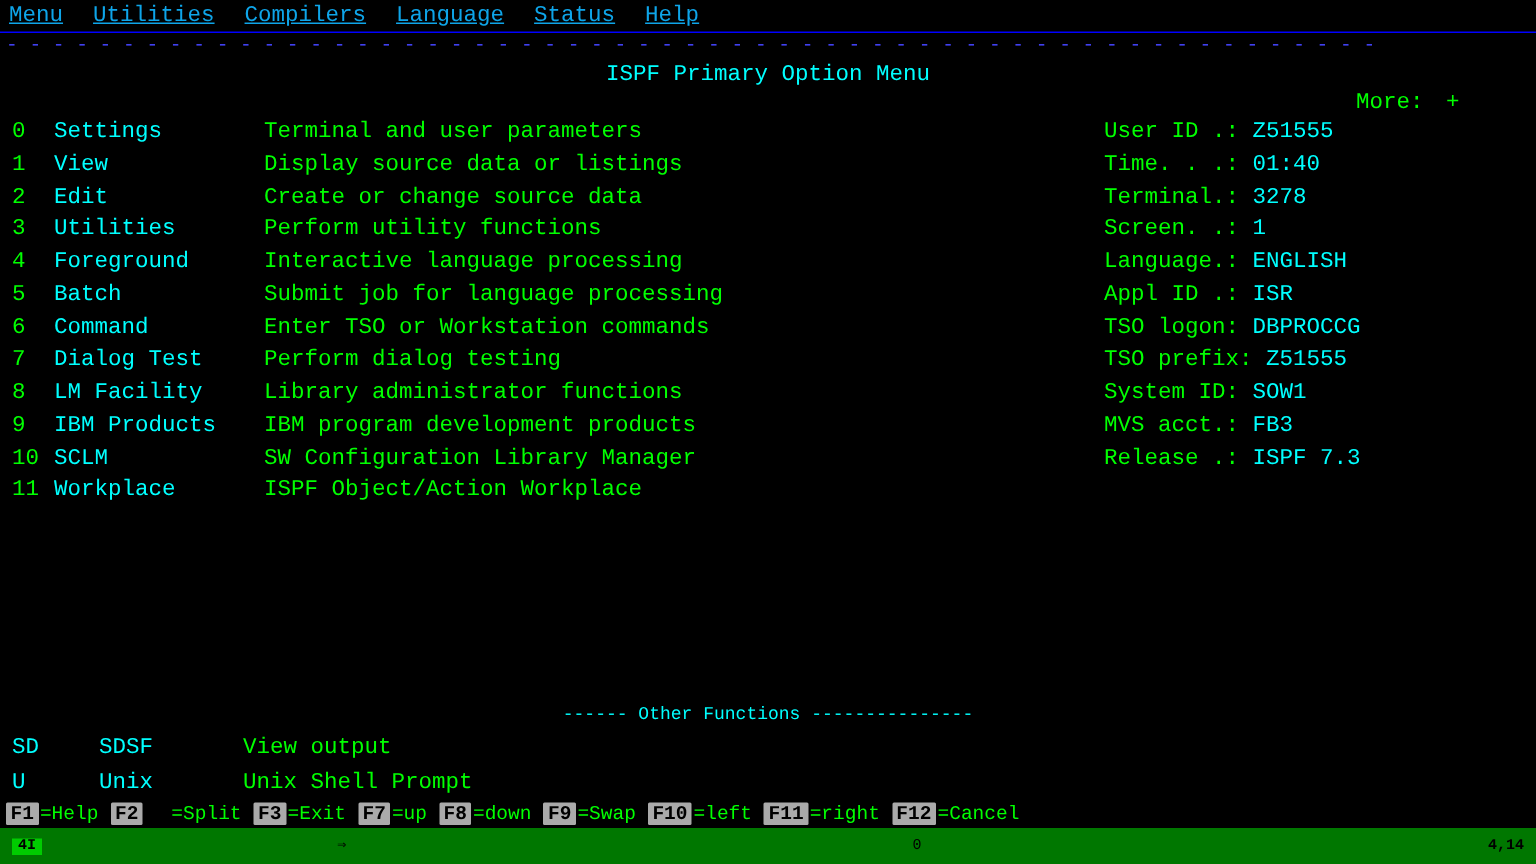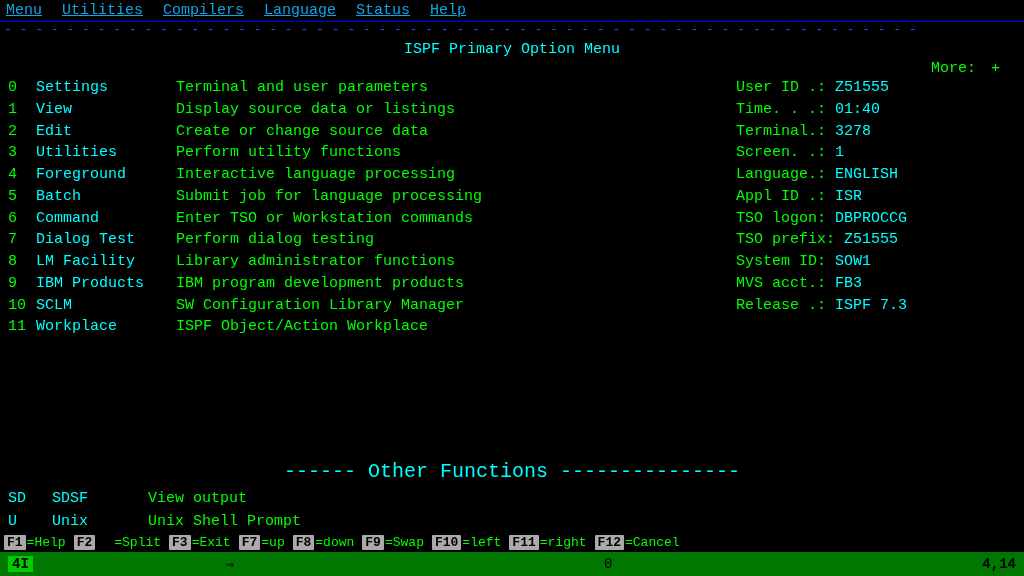--- a/index.html
+++ b/index.html
@@ -69,21 +69,21 @@
       color: #00ff00;
       font-family: 'Courier New', Courier, monospace;
       font-size: 15px;
       width: 180px;
       outline: none;
       margin-left: 4px;
     }
     
     #more-row {
       text-align: right;
-      padding: 0 24px 0 0;
+      padding: 0 51px 0 0;
       color: #00ff00;
       font-size: 15px;
     }
     
     #main-content {
       flex: 1;
       padding: 0 8px;
       overflow: hidden;
     }
     .menu-entry {
@@ -111,31 +111,31 @@
       min-width: 280px;
       text-align: left;
     }
     .info-label { color: #00ff00; }
     .info-value { color: #00ffff; }
     
     #other-functions {
       color: #00ffff;
       text-align: center;
       padding: 6px 0 4px 0;
-      font-size: 20px;
+      font-size: 12px;
     }
     
     .shortcut-row {
       display: flex;
       gap: 16px;
       padding: 1px 8px;
       line-height: 1.4;
     }
     .sc-key { color: #00ffff; }
-    .sc-name { color: #00ffff; }
+    .sc-name { color: #00ffff; margin-left: 14px; }
     .sc-desc { color: #00ff00; }
     
     #fkey-bar {
       padding: 2px 4px;
       display: flex;
       flex-wrap: wrap;
       gap: 2px;
       background: #000;
     }
     .fkey-group {
@@ -155,21 +155,21 @@
       font-size: 13px;
       margin-left: 1px;
     }
     
     #status-bar {
       background: #007700;
       color: #000000;
       display: flex;
       align-items: center;
       padding: 2px 8px;
-      font-size: 14px;
+      font-size: 10px;
       height: 24px;
     }
     .status-num {
       background: #00cc00;
       color: #000;
       padding: 0 4px;
       font-weight: bold;
       margin-right: 8px;
     }
     .status-arrow { color: #000; margin: 0 auto; }

